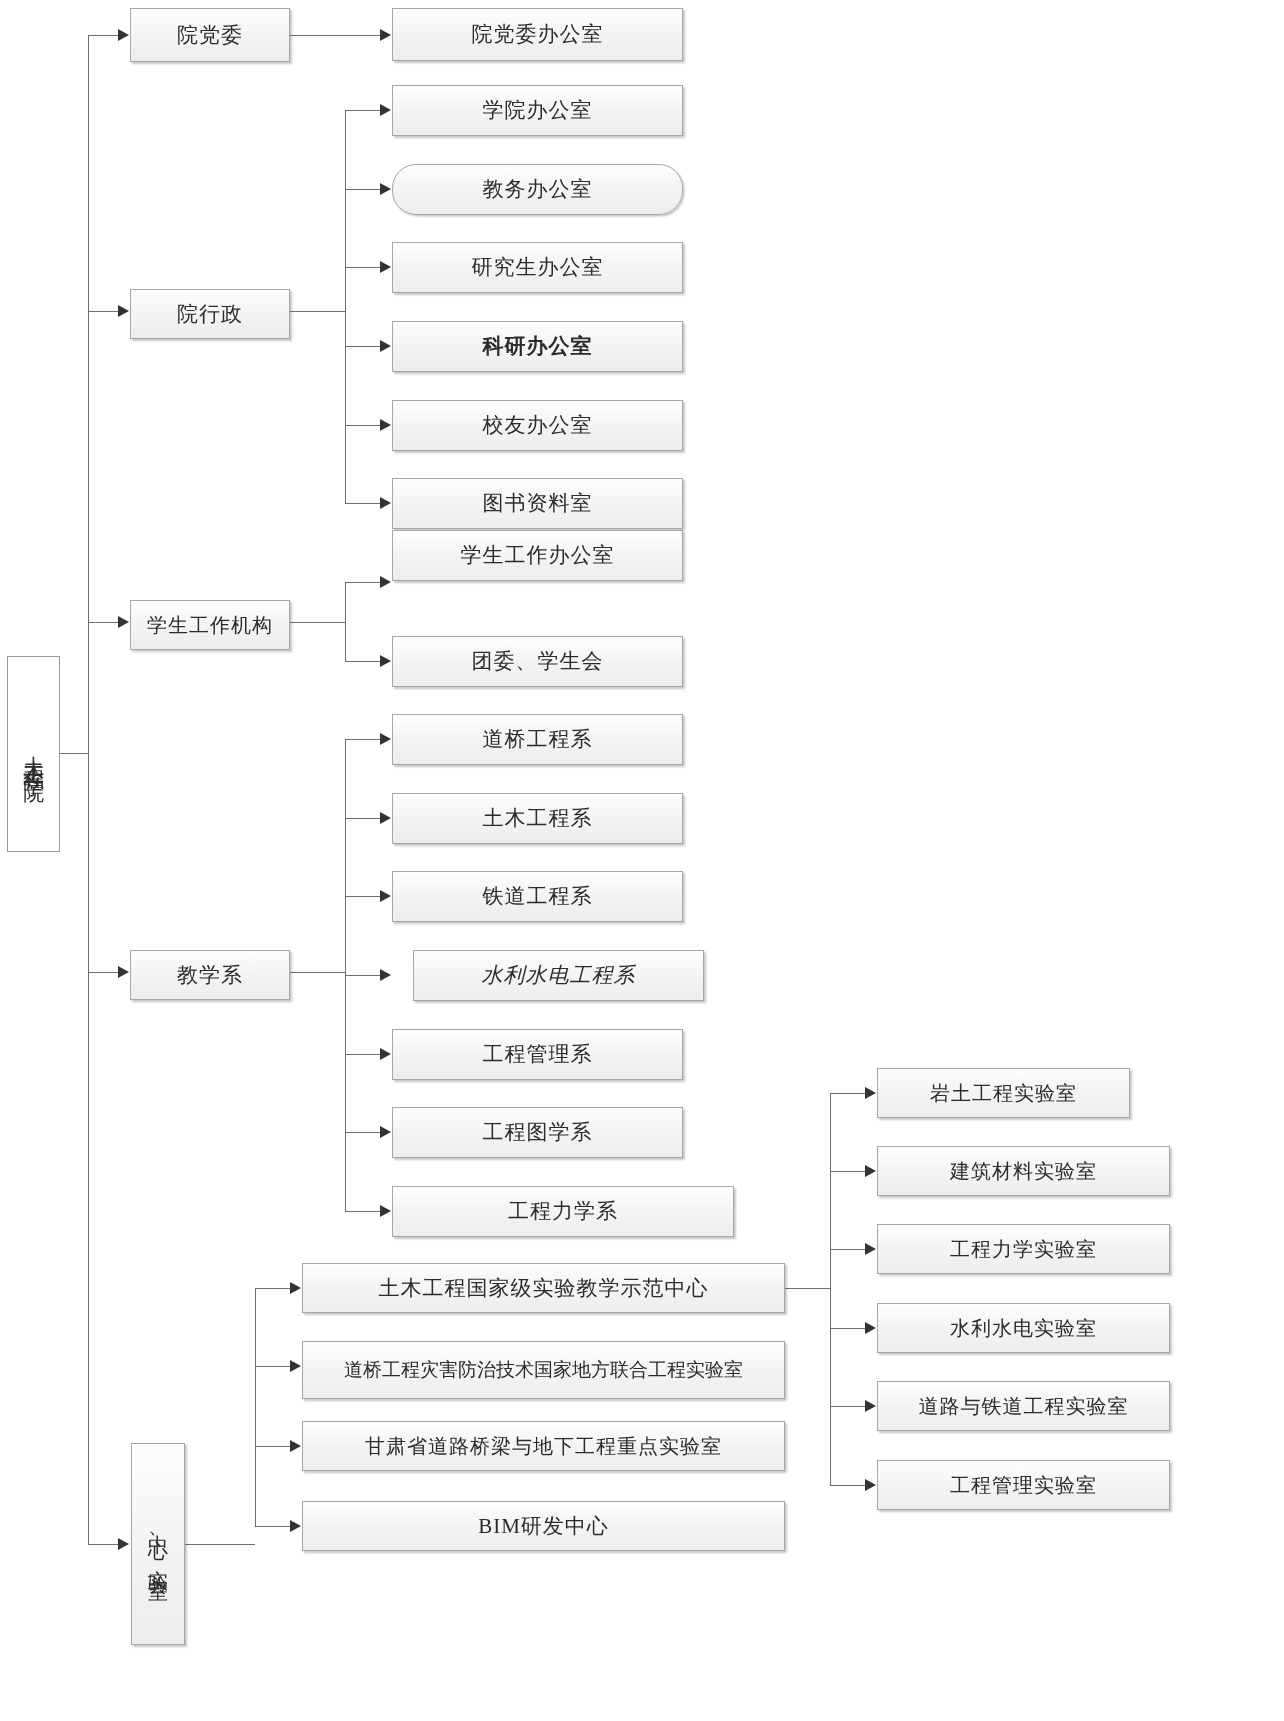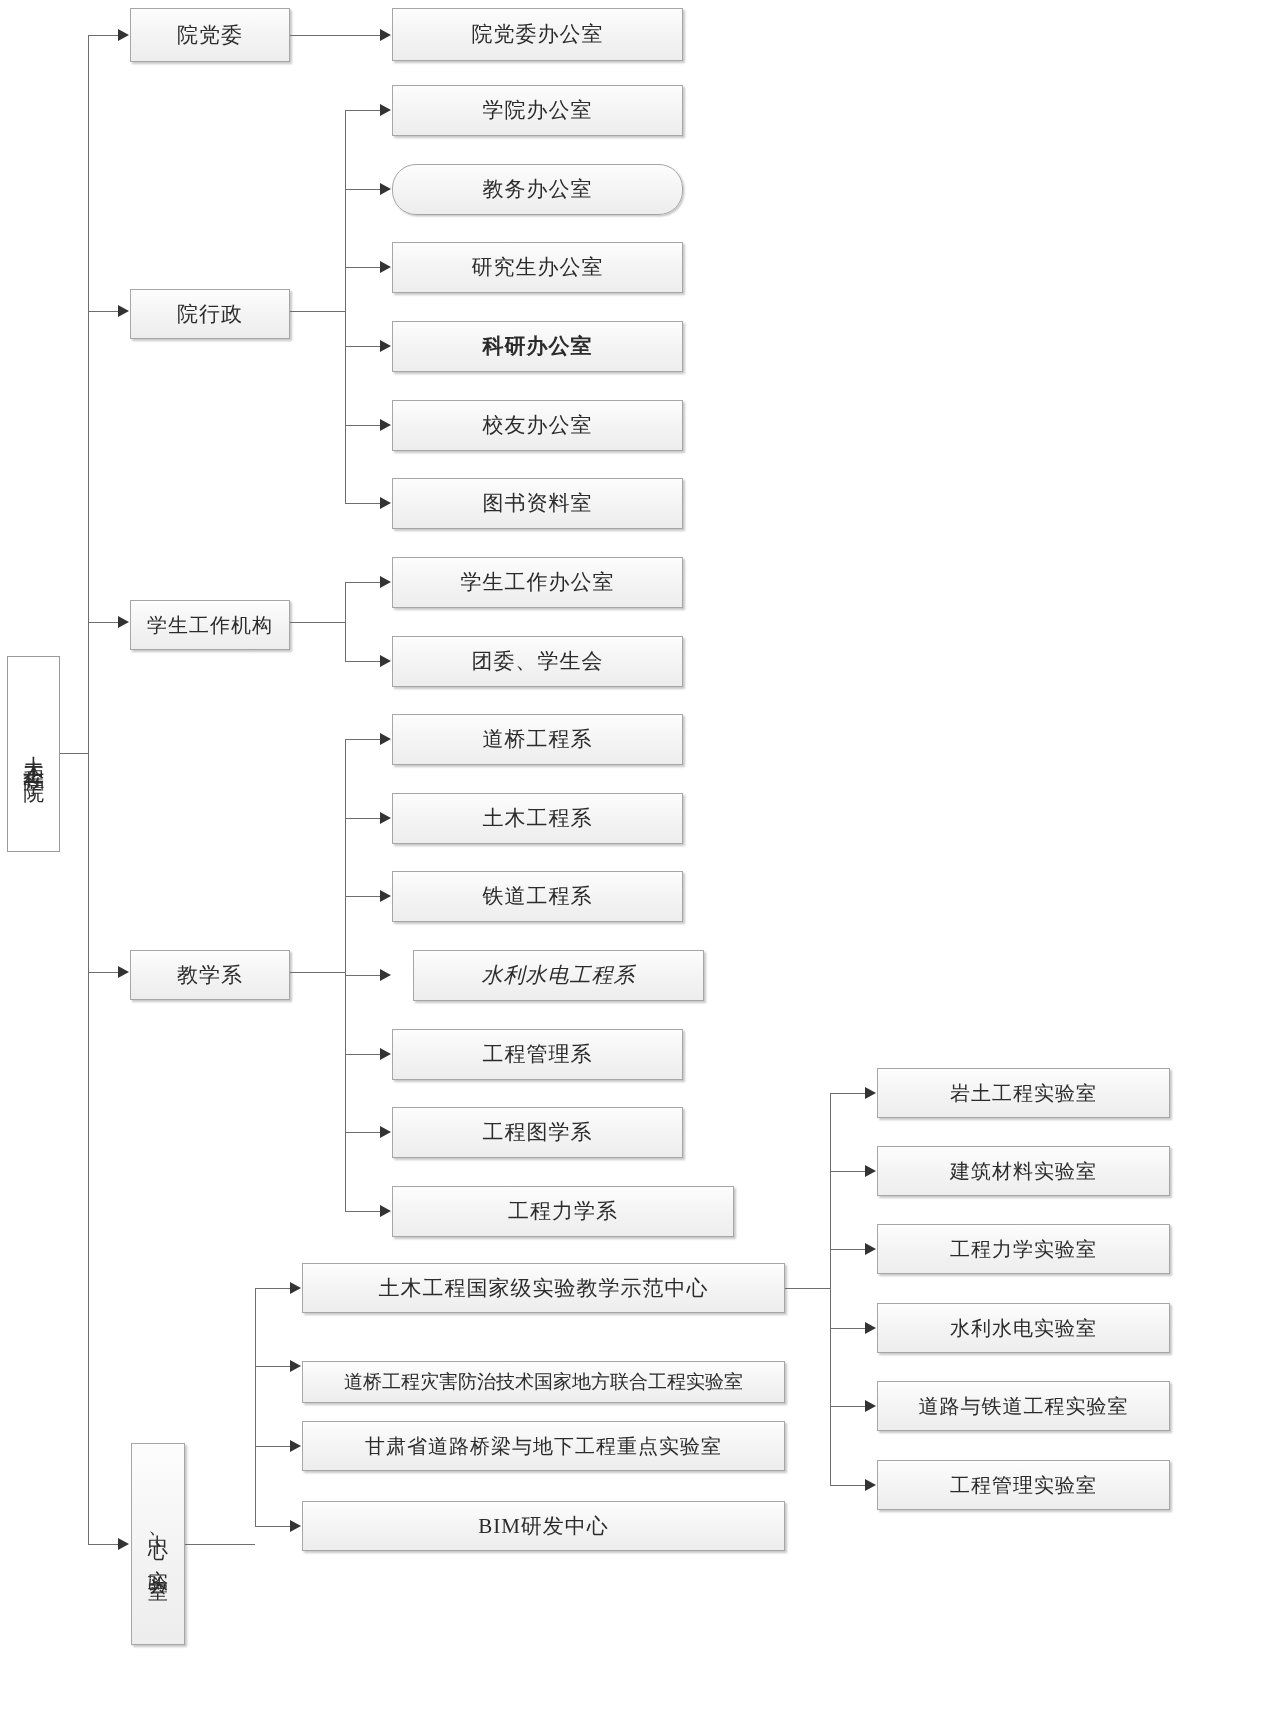--- a/index.html
+++ b/index.html
@@ -106,21 +106,21 @@
 
   <div class="hline" style="left:345px;top:503px;width:35px;"></div>
   <div class="arrow" style="left:380px;top:497px;"></div>
   <div class="node" style="left:392px;top:478px;width:291px;height:51px;">图书资料室</div>
 
   <div class="hline" style="left:290px;top:622px;width:55px;"></div>
   <div class="vline" style="left:345px;top:582px;height:79px;"></div>
 
   <div class="hline" style="left:345px;top:582px;width:35px;"></div>
   <div class="arrow" style="left:380px;top:576px;"></div>
-  <div class="node" style="left:392px;top:557px;width:291px;height:51px;">学生工作办公室</div>
+  <div class="node" style="left:392px;top:530px;width:291px;height:51px;">学生工作办公室</div>
 
   <div class="hline" style="left:345px;top:661px;width:35px;"></div>
   <div class="arrow" style="left:380px;top:655px;"></div>
   <div class="node" style="left:392px;top:636px;width:291px;height:51px;">团委、学生会</div>
 
   <div class="hline" style="left:290px;top:972px;width:55px;"></div>
   <div class="vline" style="left:345px;top:739px;height:472px;"></div>
 
   <div class="hline" style="left:345px;top:739px;width:35px;"></div>
   <div class="arrow" style="left:380px;top:733px;"></div>
@@ -152,36 +152,36 @@
 
   <div class="hline" style="left:185px;top:1544px;width:70px;"></div>
   <div class="vline" style="left:255px;top:1288px;height:238px;"></div>
 
   <div class="hline" style="left:255px;top:1288px;width:35px;"></div>
   <div class="arrow" style="left:290px;top:1282px;"></div>
   <div class="node" style="left:302px;top:1263px;width:483px;height:50px;">土木工程国家级实验教学示范中心</div>
 
   <div class="hline" style="left:255px;top:1366px;width:35px;"></div>
   <div class="arrow" style="left:290px;top:1360px;"></div>
-  <div class="node tight" style="left:302px;top:1341px;width:483px;height:42px;margin-top:20px;">道桥工程灾害防治技术国家地方联合工程实验室</div>
+  <div class="node tight" style="left:302px;top:1341px;width:483px;height:58px;">道桥工程灾害防治技术国家地方联合工程实验室</div>
 
   <div class="hline" style="left:255px;top:1446px;width:35px;"></div>
   <div class="arrow" style="left:290px;top:1440px;"></div>
   <div class="node small" style="left:302px;top:1421px;width:483px;height:50px;">甘肃省道路桥梁与地下工程重点实验室</div>
 
   <div class="hline" style="left:255px;top:1526px;width:35px;"></div>
   <div class="arrow" style="left:290px;top:1520px;"></div>
   <div class="node" style="left:302px;top:1501px;width:483px;height:50px;">BIM研发中心</div>
 
   <div class="hline" style="left:785px;top:1288px;width:45px;"></div>
   <div class="vline" style="left:830px;top:1093px;height:392px;"></div>
 
   <div class="hline" style="left:830px;top:1093px;width:35px;"></div>
   <div class="arrow" style="left:865px;top:1087px;"></div>
-  <div class="node small" style="left:877px;top:1068px;width:293px;height:50px;">岩土工程实验室</div>
+  <div class="node small" style="left:877px;top:1068px;width:253px;height:50px;">岩土工程实验室</div>
 
   <div class="hline" style="left:830px;top:1171px;width:35px;"></div>
   <div class="arrow" style="left:865px;top:1165px;"></div>
   <div class="node small" style="left:877px;top:1146px;width:293px;height:50px;">建筑材料实验室</div>
 
   <div class="hline" style="left:830px;top:1249px;width:35px;"></div>
   <div class="arrow" style="left:865px;top:1243px;"></div>
   <div class="node small" style="left:877px;top:1224px;width:293px;height:50px;">工程力学实验室</div>
 
   <div class="hline" style="left:830px;top:1328px;width:35px;"></div>

